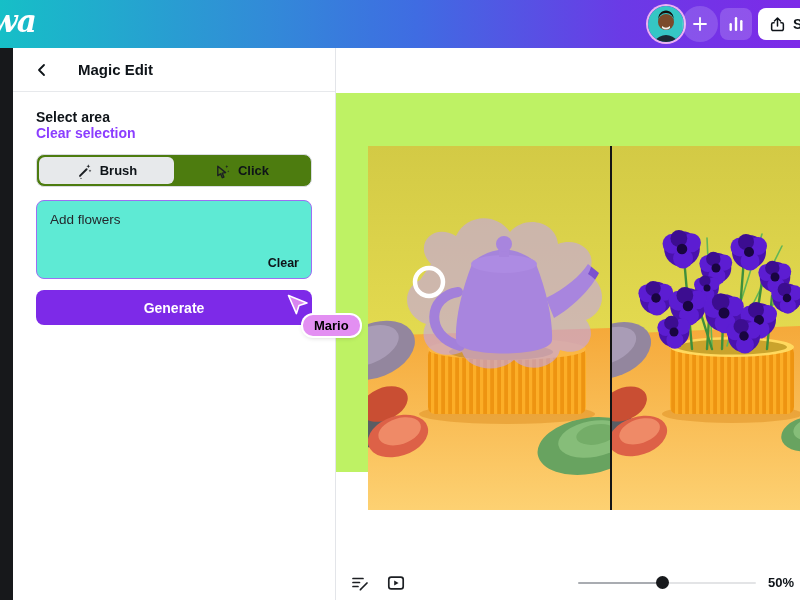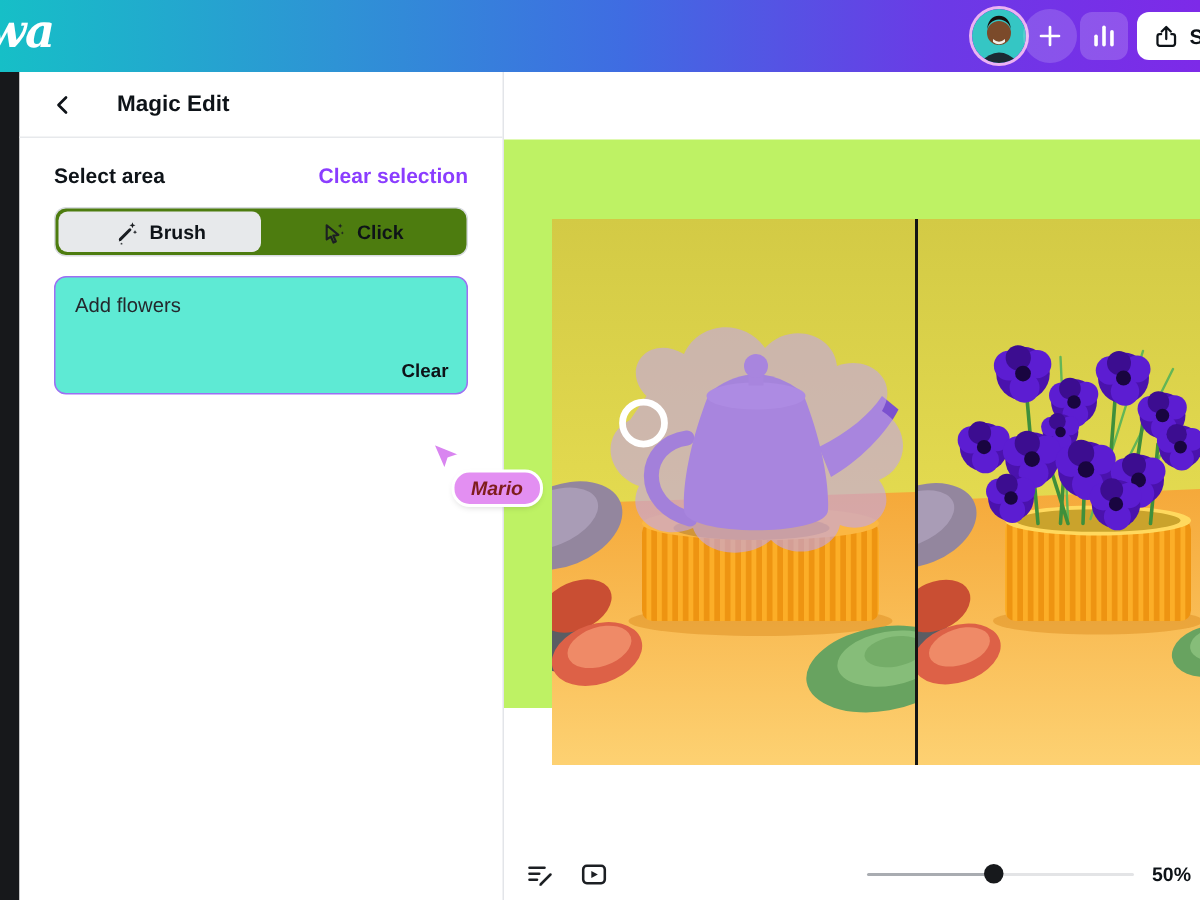--- a/index.html
+++ b/index.html
@@ -26,40 +26,40 @@
   .rail { position:absolute; left:0; top:48px; width:13px; height:552px; background:#17181b; }
 
   
   .panel { position:absolute; left:13px; top:48px; width:323px; height:552px; background:#fff;
     border-right:1px solid #e3e5e9; }
   .panel-header { height:44px; border-bottom:1px solid #e7e9ec; display:flex; align-items:center;
     padding-left:20px; gap:27px;text-align:right; }
   .back-btn { width:18px; height:18px; display:flex; align-items:center; justify-content:center; cursor:pointer; }
   .panel-title { font-size:15px; font-weight:700; color:#0e1318; }
   .panel-body { padding:17px 23px 0 23px; }
-  .row-select { display:flex; justify-content:space-between; align-items:flex-start; margin-bottom:13px; }
+  .row-select { display:flex; justify-content:space-between; align-items:flex-start; margin-bottom:13px;flex-direction:column; }
   .lbl-select { font-size:14px; font-weight:700; color:#0e1318; }
   .link-clear { font-size:14px; font-weight:700; color:#8b3dff; cursor:pointer; }
   .segmented { height:33px; border:1px solid #d9dce1; border-radius:8px; display:flex; padding:2px; margin-bottom:13px; background:#4d7c0f; }
   .seg { flex:1; display:flex; align-items:center; justify-content:center; gap:8px;
     font-size:13px; font-weight:600; color:#0e1318; border-radius:6px; cursor:pointer; }
   .seg.selected { background:#e7e9eb; }
   .prompt-box { position:relative; height:79px; border:1px solid #9d6ff3; border-radius:8px; margin-bottom:11px; background:#5eead4; }
   .prompt-box textarea { width:100%; height:100%; border:0; outline:0; resize:none; background:transparent;
     border-radius:8px; padding:11px 13px; font-family:"Liberation Sans",sans-serif; font-size:13.5px; color:#24282d; }
   .clear-btn { position:absolute; right:12px; bottom:8px; border:0; background:transparent;
     font-family:"Liberation Sans",sans-serif; font-size:12.5px; font-weight:700; color:#0e1318; cursor:pointer; }
   .generate-btn { width:100%; height:35px; border:0; border-radius:8px; background:#7d2ae8;
     color:#fff; font-family:"Liberation Sans",sans-serif; font-size:14px; font-weight:700; cursor:pointer; }
 
   
   .collab { position:absolute; left:286px; top:293px; z-index:40; pointer-events:none; }
-  .collab-label { position:absolute; left:17px; top:22px; background:#e38ff2; color:#7f1d1d;
+  .collab-label { position:absolute; left:17px; top:22px; background:#e38ff2; color:#000000;
     font-size:13px; font-weight:700; padding:3px 11px; border-radius:10px; white-space:nowrap;
-    box-shadow:0 0 0 2px #ffffff, 0 2px 5px rgba(0,0,0,0.18);font-style:italic; }
+    box-shadow:0 0 0 2px #ffffff, 0 2px 5px rgba(0,0,0,0.18); }
 
   
   .canvas { position:absolute; left:336px; top:48px; width:464px; height:424px; background:#bef264; }
   .canvas-top { position:absolute; left:0; top:0; width:464px; height:45px; background:#fff; }
   .spread { position:absolute; left:32px; top:98px; width:432px; height:364px; display:flex; cursor:pointer; }
   .page { height:364px; overflow:hidden; }
   .page.left { width:242px; }
   .page-divider { width:2px; background:#141414; }
   .page.right { width:188px; }
 
@@ -159,20 +159,21 @@
           </svg>
           <span>Click</span>
         </div>
       </div>
 
       <div class="prompt-box">
         <textarea style="">Add flowers</textarea>
         <button class="clear-btn">Clear</button>
       </div>
 
+      <button class="generate-btn">Generate</button>
     </div>
   </div>
 
   <div class="collab">
     <svg width="24" height="24" viewBox="0 0 24 24">
       <path d="M2.5 2.5 L21 10 L13 12.6 L10.4 20.6 Z" fill="#d985f0" stroke="#ffffff" stroke-width="1.6" stroke-linejoin="round"></path>
     </svg>
     <div class="collab-label">Mario</div>
   </div>
 

